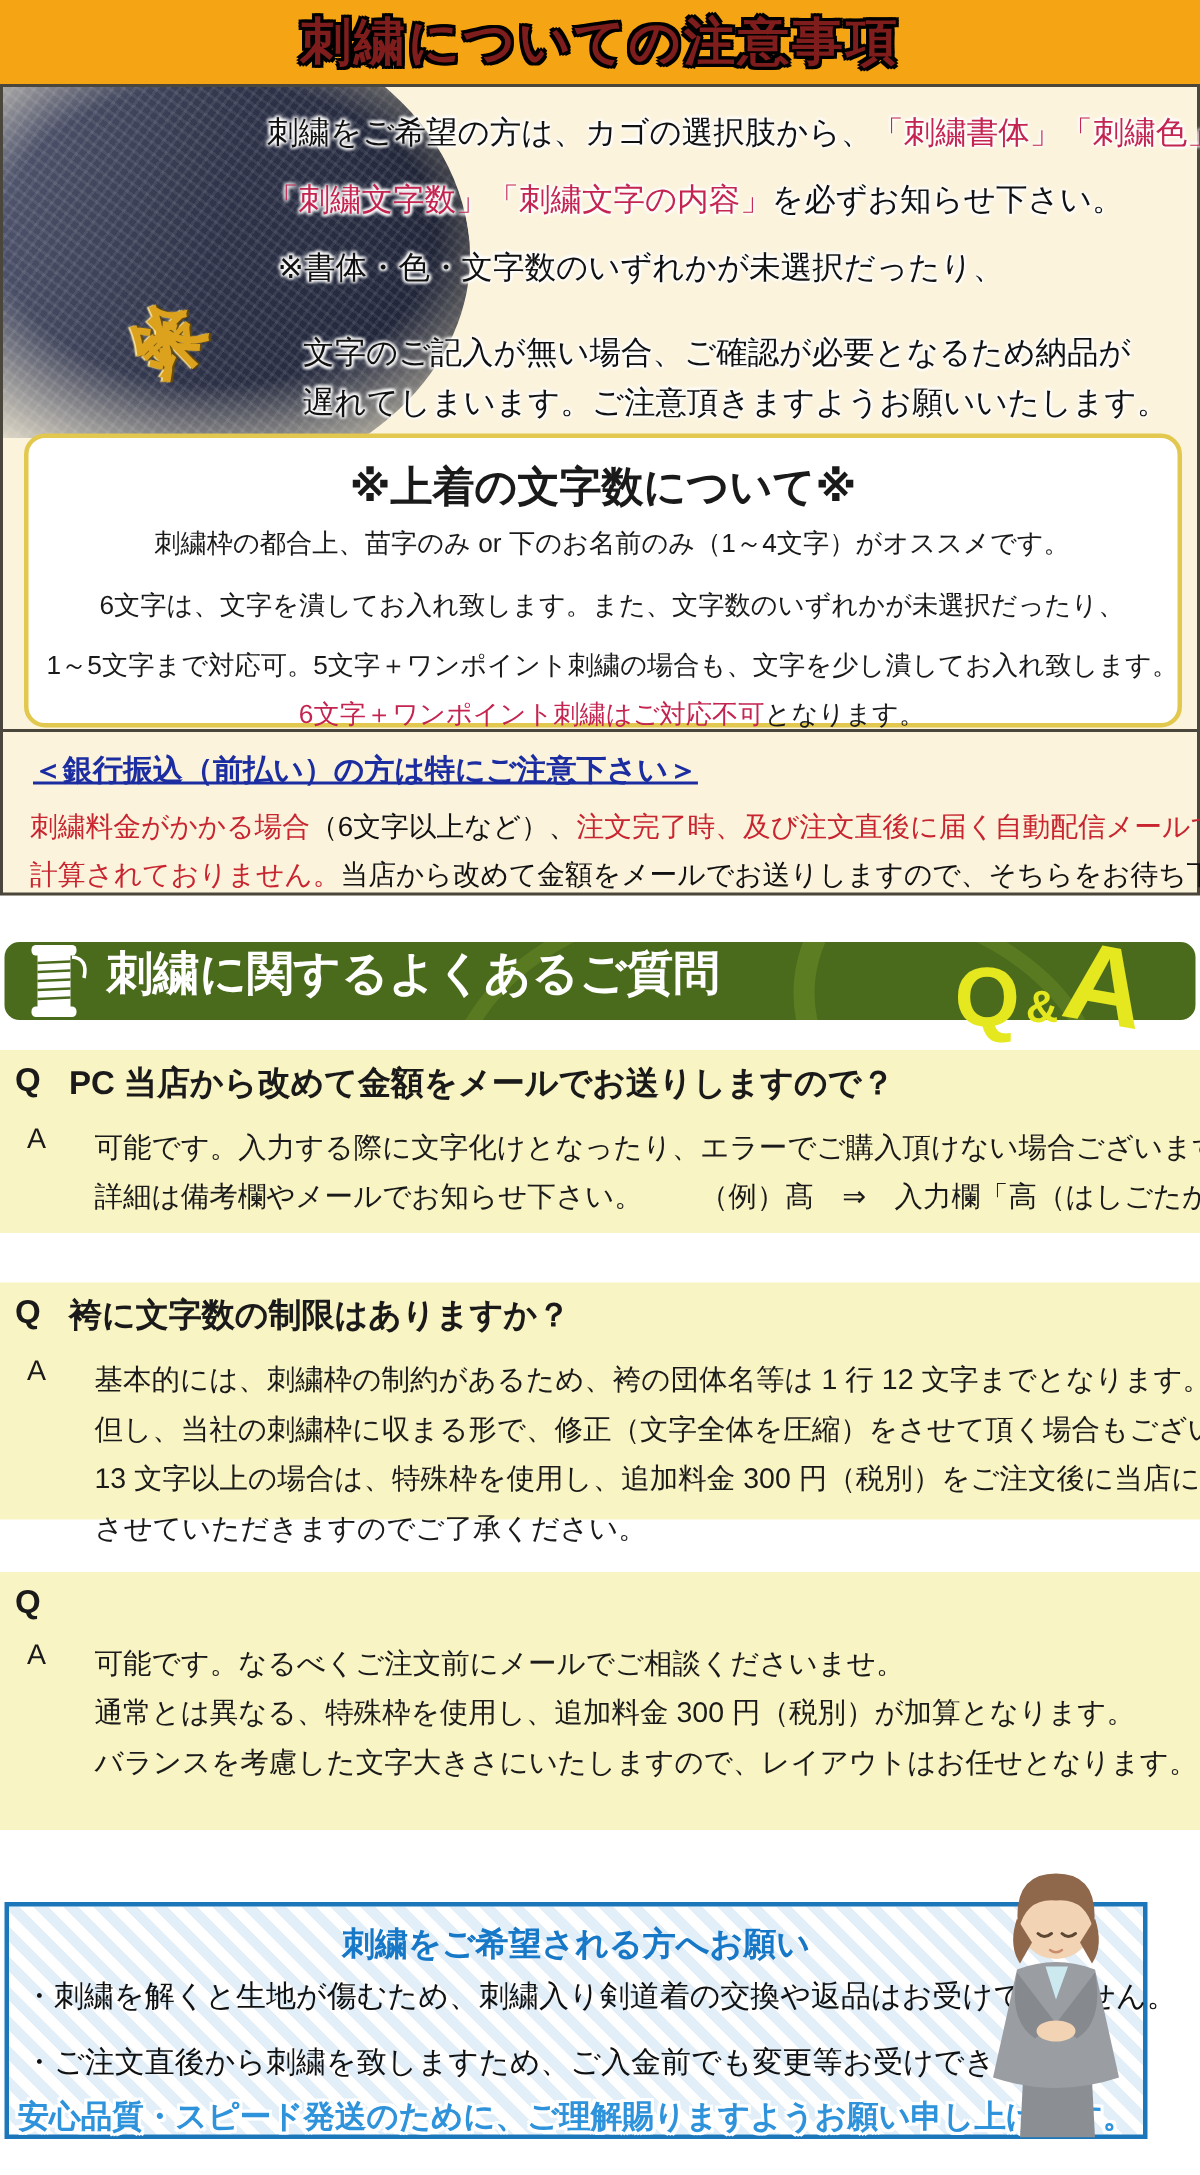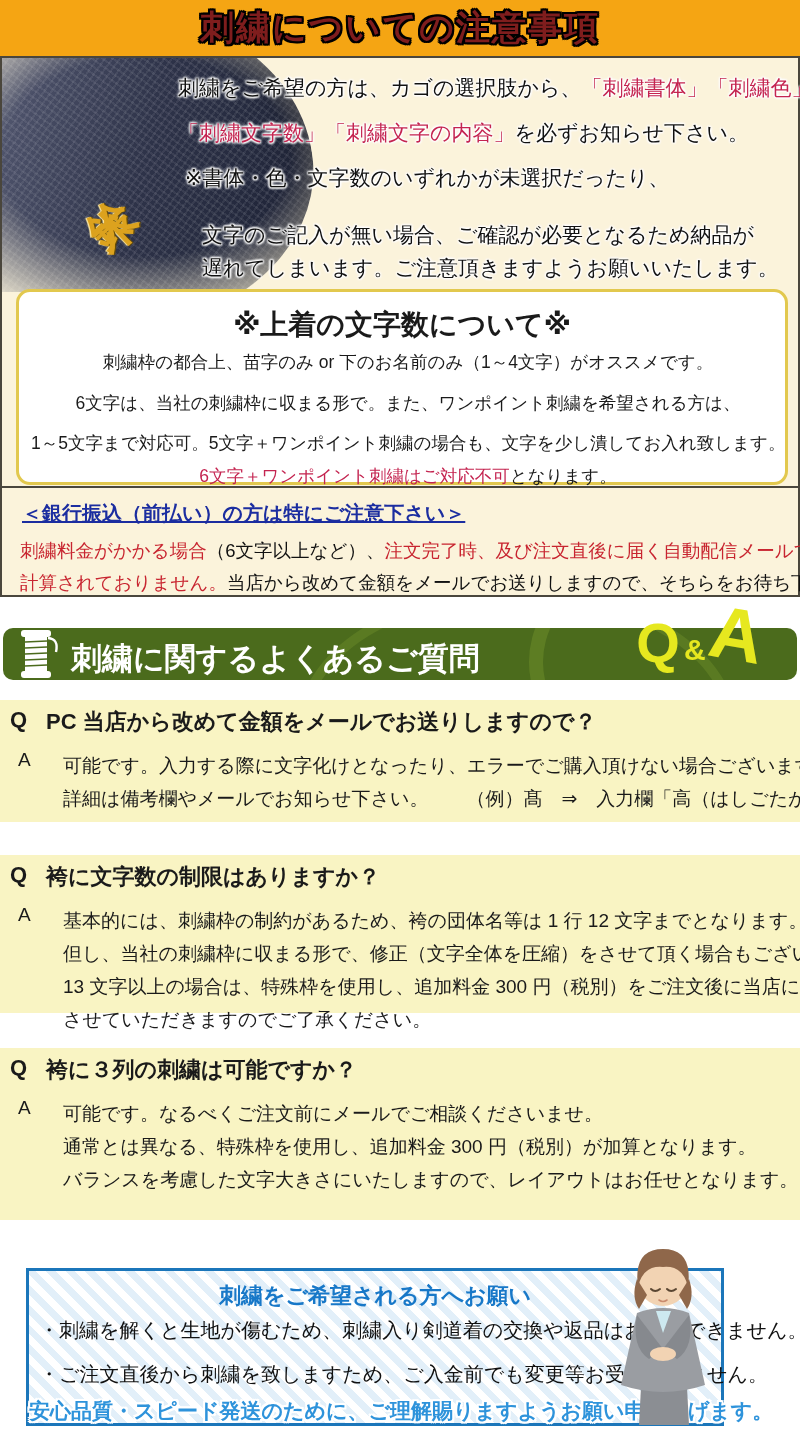--- a/index.html
+++ b/index.html
@@ -42,21 +42,21 @@
   .jl1{top:58px;} .jl2{top:99px;} .jl3{top:139px;} .jl4{top:172px;}
 
   .divider{position:absolute;left:0;width:796px;top:428px;height:2px;background:#4a463c;}
   .bank-link{position:absolute;left:20px;top:442px;font-size:20px;font-weight:bold;
              color:#1B2DA0;text-decoration:underline;white-space:nowrap;cursor:pointer;}
   .bank-line{position:absolute;left:18px;font-size:18.5px;white-space:nowrap;color:#111;}
   .bk1{top:480px;} .bk2{top:512px;}
 
   
   .faq-bar{position:absolute;left:3px;top:628px;width:794px;height:52px;background:#4B6B1C;
-           border-radius:10px;display:flex;align-items:flex-end;padding-left:14px;box-sizing:border-box;}
+           border-radius:10px;display:flex;align-items:flex-start;padding-left:14px;box-sizing:border-box;}
   .faq-decor{position:absolute;inset:0;border-radius:10px;overflow:hidden;pointer-events:none;}
   .faq-decor::before{content:"";position:absolute;right:-60px;top:-90px;width:300px;height:220px;
            border:14px solid rgba(130,160,50,.35);border-radius:50%;}
   .faq-decor::after{content:"";position:absolute;right:60px;top:-40px;width:420px;height:260px;
            border:10px solid rgba(130,160,50,.28);border-radius:50%;}
   .spool{width:44px;height:52px;flex:0 0 auto;position:relative;z-index:1;}
   .faq-title{font-size:31px;font-weight:bold;color:#fff;margin-left:10px;white-space:nowrap;
              position:relative;z-index:1;}
   .qa-letters{margin-left:auto;margin-right:34px;display:flex;align-items:center;position:relative;z-index:1;}
   .qa-q{font-size:56px;font-weight:bold;color:#E6E81F;line-height:1;}
@@ -67,23 +67,23 @@
   
   .faq-block{position:absolute;left:0;width:800px;background:#F9F4C3;box-sizing:border-box;}
   .fb1{top:700px;height:122px;} .fb2{top:855px;height:158px;} .fb3{top:1048px;height:172px;}
   .faq-q{display:flex;padding:7px 0 0 10px;font-size:22px;font-weight:bold;white-space:nowrap;}
   .faq-q .ql{width:36px;flex:0 0 auto;}
   .faq-a{display:flex;padding:12px 0 0 18px;font-size:19px;}
   .faq-a .al{width:45px;flex:0 0 auto;}
   .alines div{line-height:33px;white-space:nowrap;}
 
   
-  .request-box{position:absolute;left:3px;top:1268px;width:698px;height:158px;
+  .request-box{position:absolute;left:3px;top:1268px;width:762px;height:158px;
                border:3px solid #1B76BA;box-sizing:border-box;
-               background:repeating-linear-gradient(45deg,#ffffff 0 7px,#E2EFF9 7px 14px);margin-left:23px;}
+               background:repeating-linear-gradient(45deg,#ffffff 0 7px,#E2EFF9 7px 14px);}
   .req-title{position:absolute;left:0;right:0;top:10px;text-align:center;font-size:22px;
              font-weight:bold;color:#1878C8;white-space:nowrap;}
   .req-bullet{position:absolute;left:10px;font-size:20px;white-space:nowrap;color:#111;}
   .rb1{top:46px;} .rb2{top:90px;}
   .req-footer{position:absolute;left:0;right:0;top:126px;text-align:center;font-size:21px;
               font-weight:bold;color:#2E93DB;white-space:nowrap;
               text-shadow:-2px -2px 0 #fff,2px -2px 0 #fff,-2px 2px 0 #fff,2px 2px 0 #fff,
                           0 2px 0 #fff,2px 0 0 #fff,0 -2px 0 #fff,-2px 0 0 #fff;}
   .woman{position:absolute;right:2px;bottom:-2px;width:112px;height:188px;}
 </style>
@@ -105,21 +105,21 @@
 
     <div class="nline" style="left:176px;top:16px;"><span>刺繍をご希望の方は、カゴの選択肢から、</span><span class="red">「刺繍書体」「刺繍色」</span></div>
     <div class="nline" style="left:183px;top:106px;">※書体・色・文字数のいずれかが未選択だったり、</div>
     <div class="nline" style="left:176px;top:61px;"><span class="red">「刺繍文字数」「刺繍文字の内容」</span><span>を必ずお知らせ下さい。</span></div>
     <div class="nline" style="left:200px;top:151px;margin-top:12px;">文字のご記入が無い場合、ご確認が必要となるため納品が</div>
     <div class="nline" style="left:200px;top:196px;">遅れてしまいます。ご注意頂きますようお願いいたします。</div>
 
     <div class="jacket-box">
       <div class="jbox-title">※上着の文字数について※</div>
       <div class="jline jl1">刺繍枠の都合上、苗字のみ or 下のお名前のみ（1～4文字）がオススメです。</div>
-      <div class="jline jl2">6文字は、当社の刺繍枠に収まる形で。また、ワンポイント刺繍を希望される方は、</div>
+      <div class="jline jl2">6文字は、文字を潰してお入れ致します。また、文字数のいずれかが未選択だったり、</div>
       <div class="jline jl3">1～5文字まで対応可。5文字＋ワンポイント刺繍の場合も、文字を少し潰してお入れ致します。</div>
       <div class="jline jl4"><span class="red">6文字＋ワンポイント刺繍はご対応不可</span><span>となります。</span></div>
     </div>
 
     <div class="divider"></div>
     <a class="bank-link">＜銀行振込（前払い）の方は特にご注意下さい＞</a>
     <div class="bank-line bk1"><span class="red2">刺繍料金がかかる場合</span><span>（6文字以上など）、</span><span class="red2">注文完了時、及び注文直後に届く自動配信メールでは</span></div>
     <div class="bank-line bk2"><span class="red2">計算されておりません。</span><span>当店から改めて金額をメールでお送りしますので、そちらをお待ち下さい。</span></div>
   </div>
 
@@ -172,21 +172,20 @@
         <div>但し、当社の刺繍枠に収まる形で、修正（文字全体を圧縮）をさせて頂く場合もございます。</div>
         <div>13 文字以上の場合は、特殊枠を使用し、追加料金 300 円（税別）をご注文後に当店にて加算を</div>
         <div>させていただきますのでご了承ください。</div>
       </div>
     </div>
   </div>
 
   <div class="faq-block fb3">
     <div class="faq-q">
         <span class="ql">Q</span>
-        <span>袴に３列の刺繍は可能ですか？</span>
       </div>
     <div class="faq-a">
         <span class="al">A</span>
       <div class="alines">
         <div>可能です。なるべくご注文前にメールでご相談くださいませ。</div>
         <div>通常とは異なる、特殊枠を使用し、追加料金 300 円（税別）が加算となります。</div>
         <div>バランスを考慮した文字大きさにいたしますので、レイアウトはお任せとなります。</div>
       </div>
     </div>
   </div>

